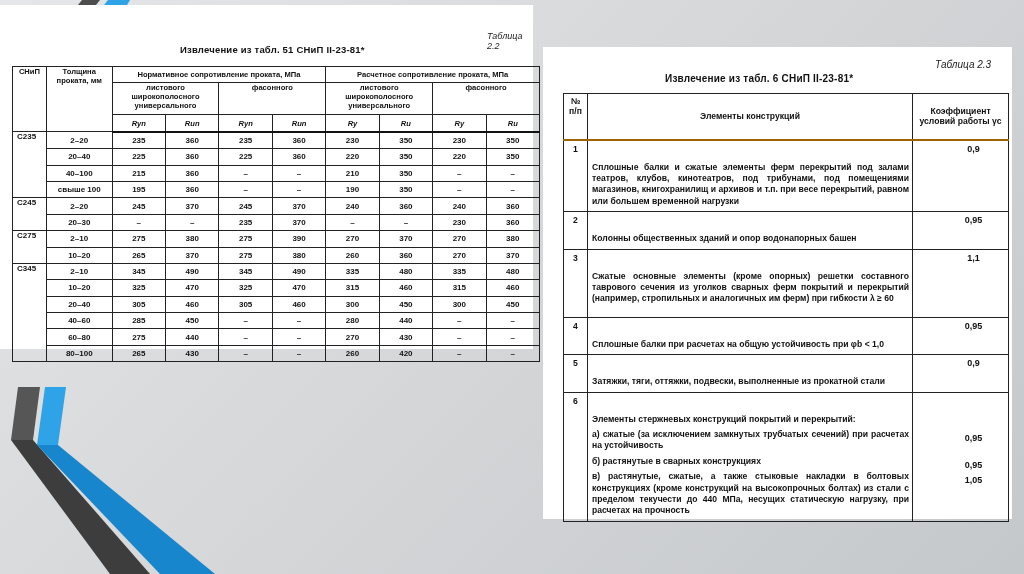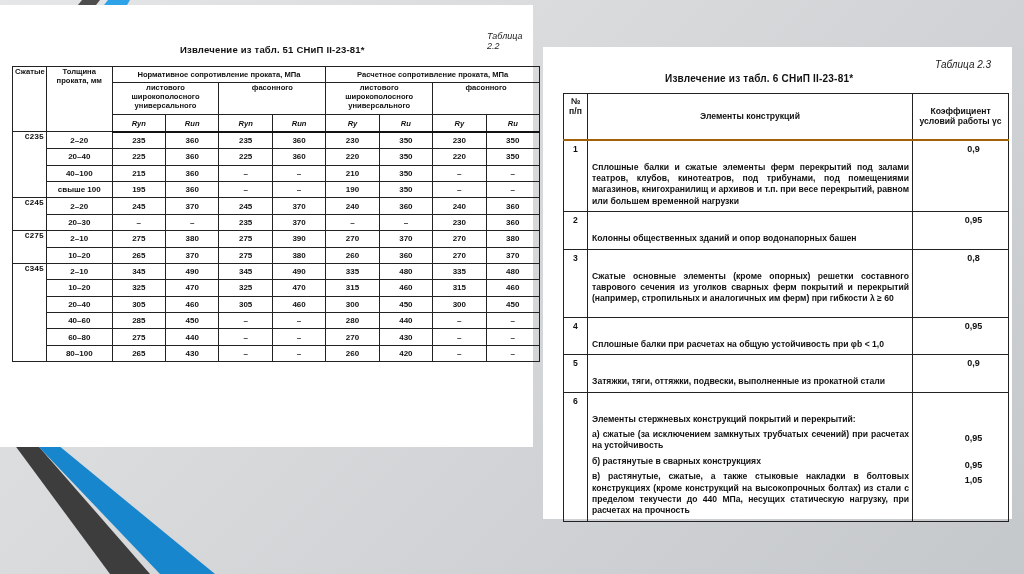--- a/index.html
+++ b/index.html
@@ -3,34 +3,34 @@
 <meta charset="utf-8">
 <style>
   html, body { margin:0; padding:0; }
   body {
     width:1024px; height:574px; position:relative; overflow:hidden;
     background: linear-gradient(135deg, #e4e6e8 0%, #d6d8da 45%, #c5c8cb 100%);
     font-family: "Liberation Sans", sans-serif;
   }
   .ribbon { position:absolute; }
   .panel { position:absolute; background:#fff; }
-  #panel-22 { left:0; top:5px; width:533px; height:442px; }
+  #panel-22 { left:0; top:5px; width:533px; height:344px; }
   #panel-23 { left:543px; top:47px; width:469px; height:472px; }
 
   .caption-right { position:absolute; font-style:italic; font-size:9px; color:#222; }
   .title { position:absolute; font-weight:bold; font-size:9.5px; color:#111; letter-spacing:0.2px; white-space:nowrap; }
 
   table.t22 {
     position:absolute; left:12px; top:61px; width:528px;
     border-collapse:collapse; font-size:8px; color:#111;
     table-layout:fixed;
   }
   table.t22 td, table.t22 th { border:1px solid #222; padding:0 2px; text-align:center; height:15.4px; }
   table.t22 th { font-weight:bold; font-size:7.6px; line-height:9px; }
-  table.t22 .steel { text-align:right; padding-left:4px; vertical-align:top; font-weight:bold;font-family:Liberation Mono, monospace; }
+  table.t22 .steel { text-align:left; padding-left:4px; vertical-align:top; font-weight:bold; }
   table.t22 tbody td { font-weight:bold; font-size:8px; }
   table.t22 .thick-bottom th { border-bottom:2px solid #111; }
   table.t22 .group-start td { border-top:1.5px solid #111; }
   .sub { font-style:italic; font-weight:bold; font-size:8px; }
 
   table.t23 {
     position:absolute; left:20px; top:46px; width:445px;
     border-collapse:collapse; font-size:8.6px; color:#111; table-layout:fixed;
   }
   table.t23 td, table.t23 th { border:1px solid #222; vertical-align:top; }
@@ -66,21 +66,21 @@
         <col style="width:52px">
         <col style="width:52px">
         <col style="width:52px">
       <col style="width:52px">
         <col style="width:52px">
         <col style="width:52px">
         <col style="width:52px">
     </colgroup>
     <thead>
       <tr>
-        <th rowspan="3" style="vertical-align:top;">Сжатые</th>
+        <th rowspan="3" style="vertical-align:top;">СНиП</th>
         <th rowspan="3" style="vertical-align:top;">Толщина проката, мм</th>
         <th colspan="4">Нормативное сопротивление проката, МПа</th>
         <th colspan="4">Расчетное сопротивление проката, МПа</th>
       </tr>
       <tr style="height:32px;">
         <th colspan="2" style="vertical-align:top;">листового широкополосного универсального</th>
         <th colspan="2" style="vertical-align:top;">фасонного</th>
         <th colspan="2" style="vertical-align:top;">листового широкополосного универсального</th>
         <th colspan="2" style="vertical-align:top;">фасонного</th>
       </tr>
@@ -282,21 +282,21 @@
         <td class="coef">0,9</td>
       </tr>
       <tr>
         <td class="num">2</td>
         <td class="desc">Колонны общественных зданий и опор водонапорных башен</td>
         <td class="coef">0,95</td>
       </tr>
       <tr>
         <td class="num">3</td>
         <td class="desc" style="padding-bottom:12px;margin-left:8px;">Сжатые основные элементы (кроме опорных) решетки составного таврового сечения из уголков сварных ферм покрытий и перекрытий (например, стропильных и аналогичных им ферм) при гибкости λ ≥ 60</td>
-        <td class="coef">0,8</td>
+        <td class="coef">1,1</td>
       </tr>
       <tr>
         <td class="num">4</td>
         <td class="desc">Сплошные балки при расчетах на общую устойчивость при φb &lt; 1,0</td>
         <td class="coef">0,95</td>
       </tr>
       <tr>
         <td class="num">5</td>
         <td class="desc">Затяжки, тяги, оттяжки, подвески, выполненные из прокатной стали</td>
         <td class="coef">0,9</td>

